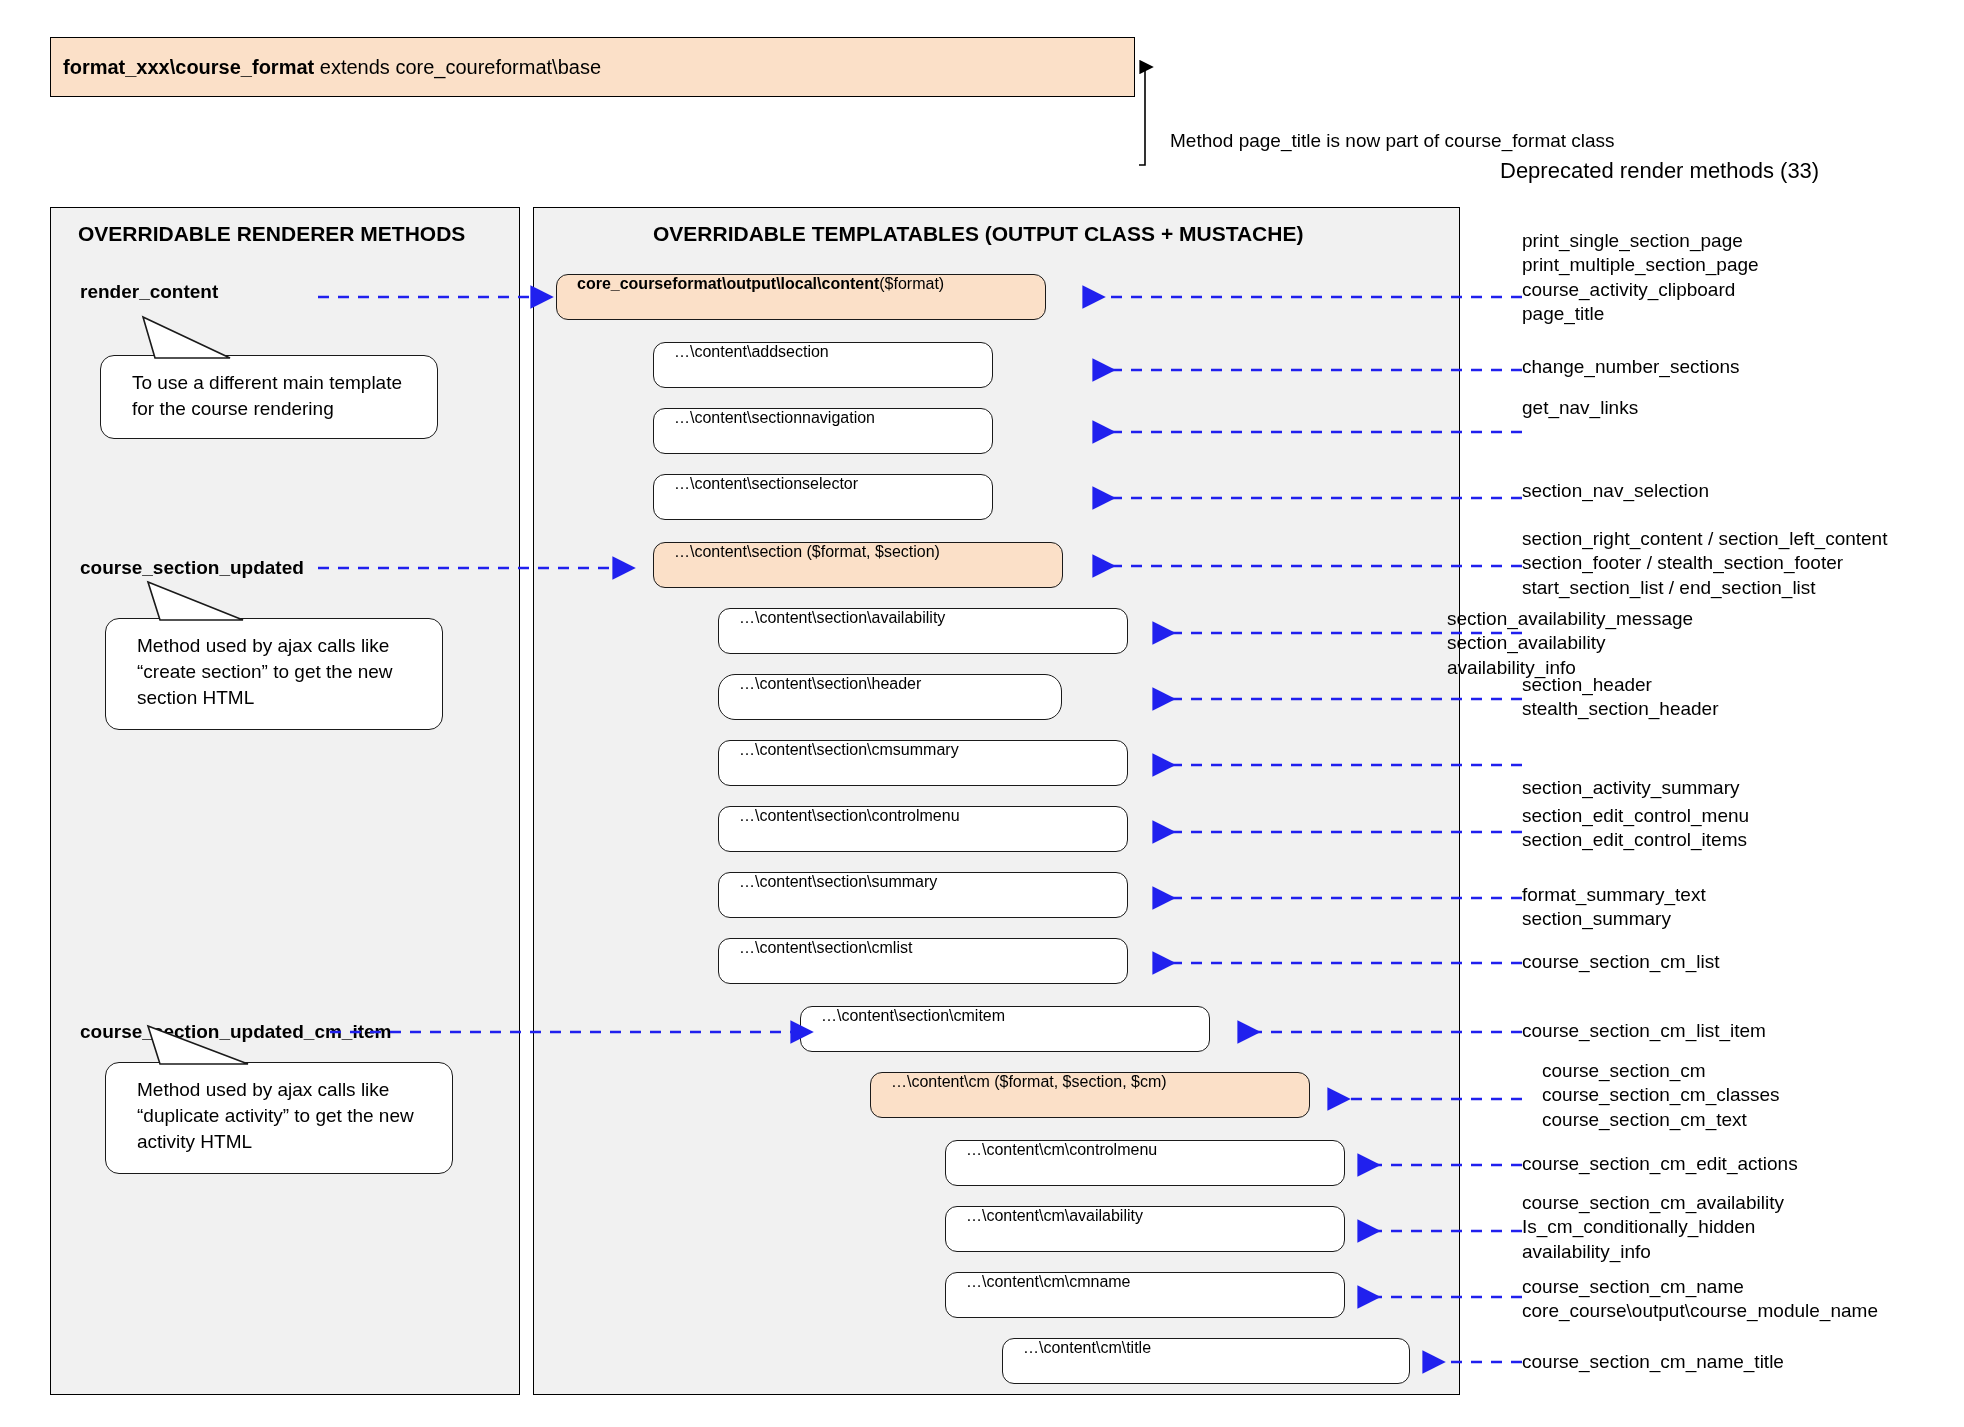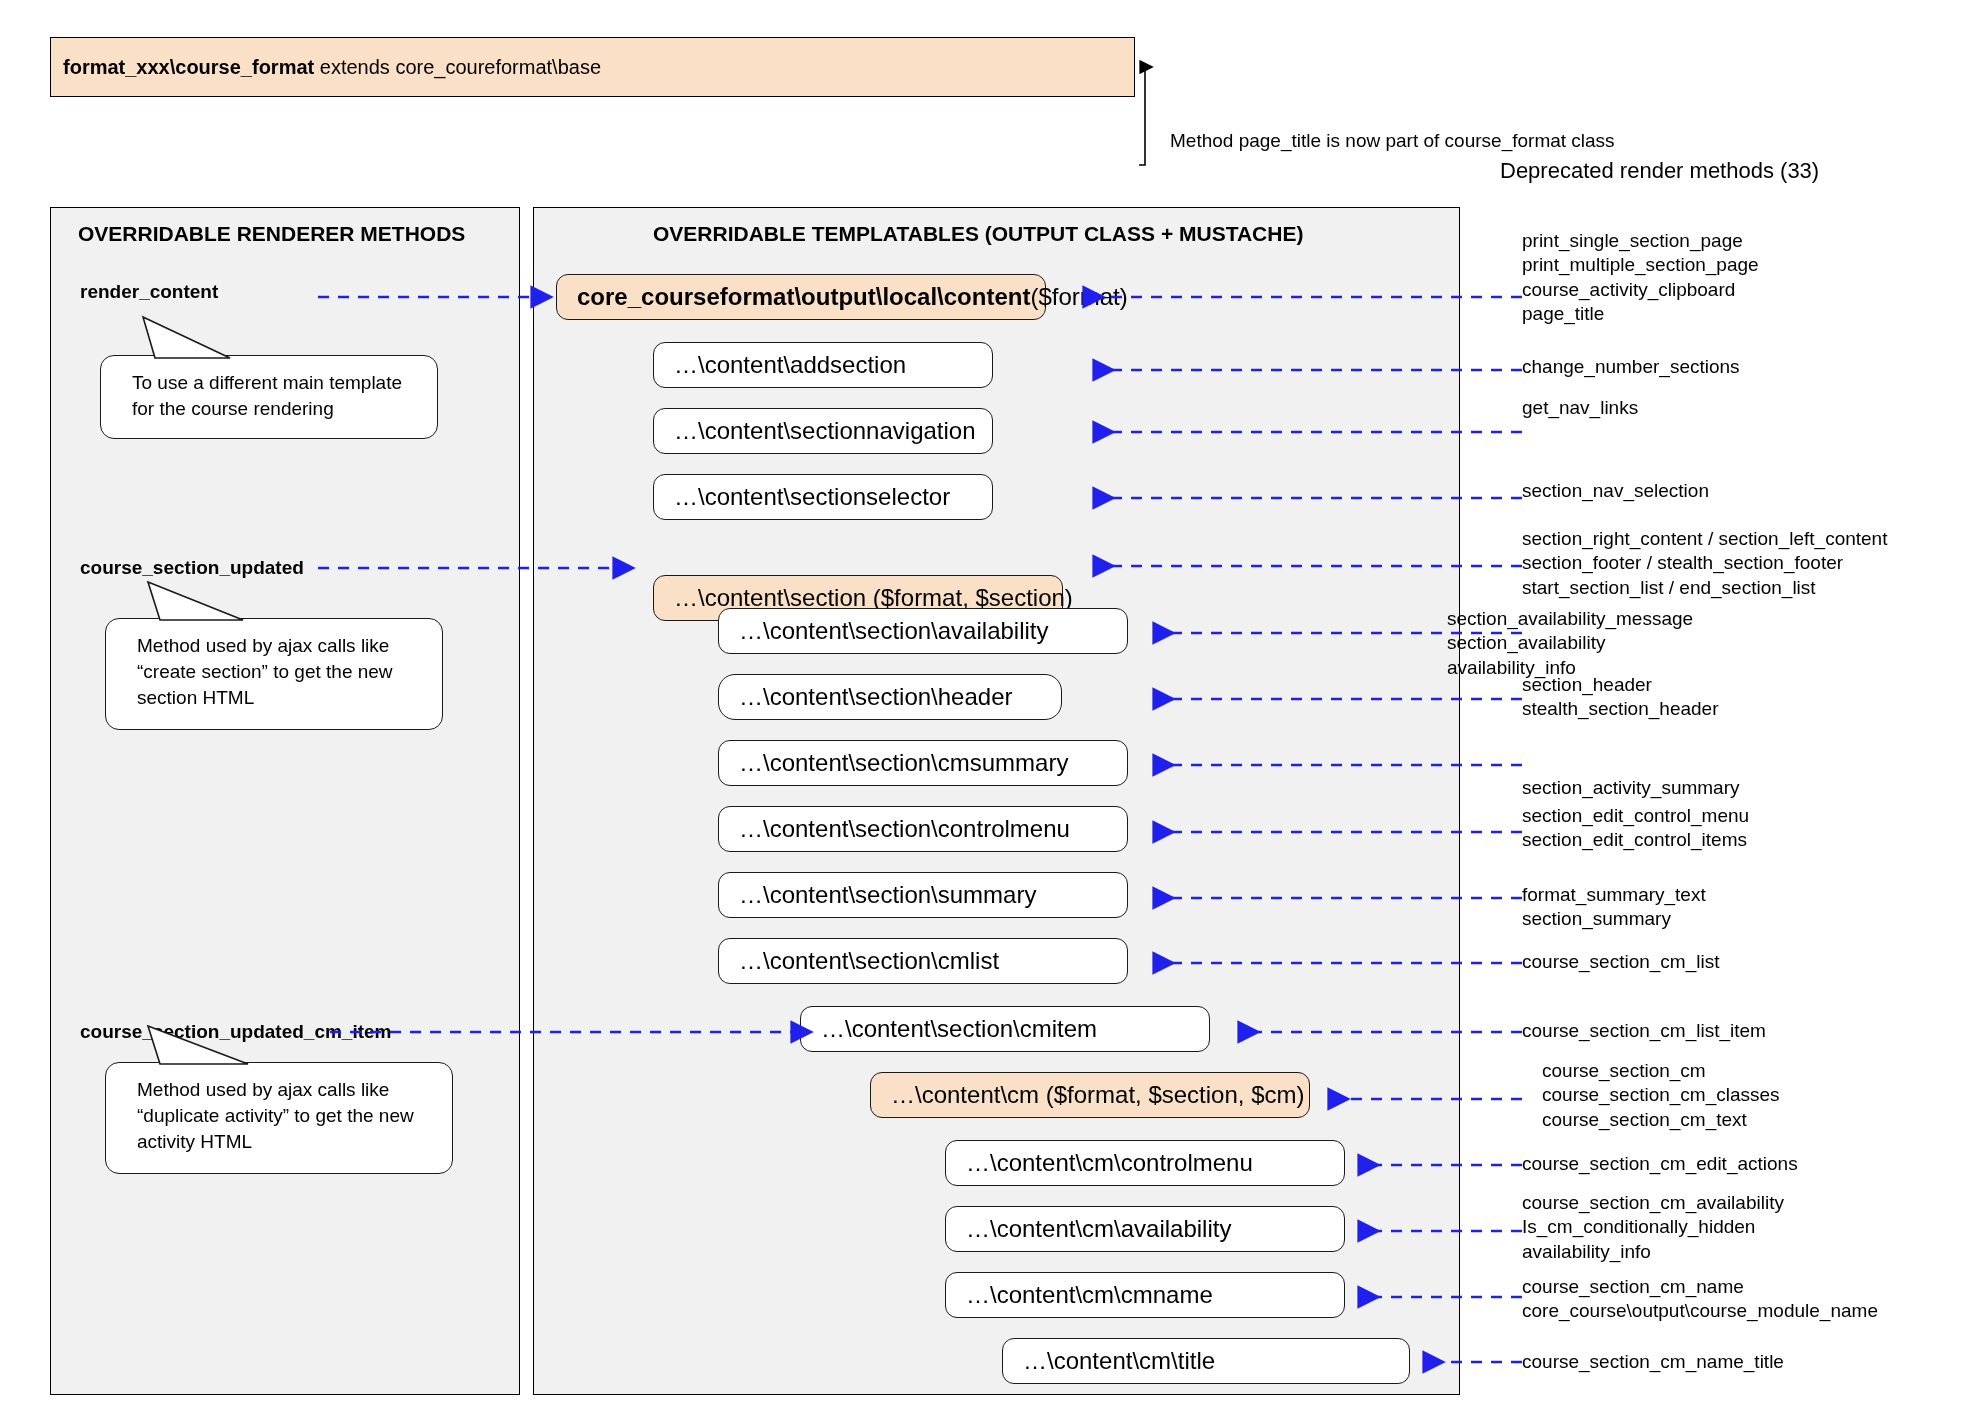--- a/index.html
+++ b/index.html
@@ -94,23 +94,23 @@
   #callout-1 { left: 105px; top: 618px; width: 338px; height: 112px; }
   #callout-2 { left: 105px; top: 1062px; width: 348px; height: 112px; }
 
   
   .tbox {
     position: absolute;
     box-sizing: border-box;
     background: #ffffff;
     border: 1.8px solid #1a1a1a;
     border-radius: 12px;
-    font-size: 24px;
+    font-size: 16px;
     display: flex;
-    align-items: center;
+    align-items: flex-start;
     padding-left: 20px;
     white-space: nowrap;
     height: 46px;
   }
   .tbox.hl { background: #fbe0c8; }
   .tbox .norm { font-weight: normal; }
 
   
   .dep-group {
     position: absolute;
@@ -212,21 +212,21 @@
       </div>
       <div class="tbox" style="left: 653px; top: 342px; width: 340px;">
         <span class="norm">…\content\addsection</span>
       </div>
       <div class="tbox" style="left: 653px; top: 408px; width: 340px;">
         <span class="norm">…\content\sectionnavigation</span>
       </div>
       <div class="tbox" style="left: 653px; top: 474px; width: 340px;">
         <span class="norm">…\content\sectionselector</span>
       </div>
-      <div class="tbox hl" style="left: 653px; top: 542px; width: 410px; margin-top: 33px;">
+      <div class="tbox hl" style="left: 653px; top: 542px; width: 410px;">
         <span class="norm">…\content\section ($format, $section)</span>
       </div>
       <div class="tbox" style="left: 718px; top: 608px; width: 410px;">
         <span class="norm">…\content\section\availability</span>
       </div>
       <div class="tbox" style="left: 718px; top: 674px; width: 344px; border-radius: 17px;">
         <span class="norm">…\content\section\header</span>
       </div>
       <div class="tbox" style="left: 718px; top: 740px; width: 410px;">
         <span class="norm">…\content\section\cmsummary</span>

